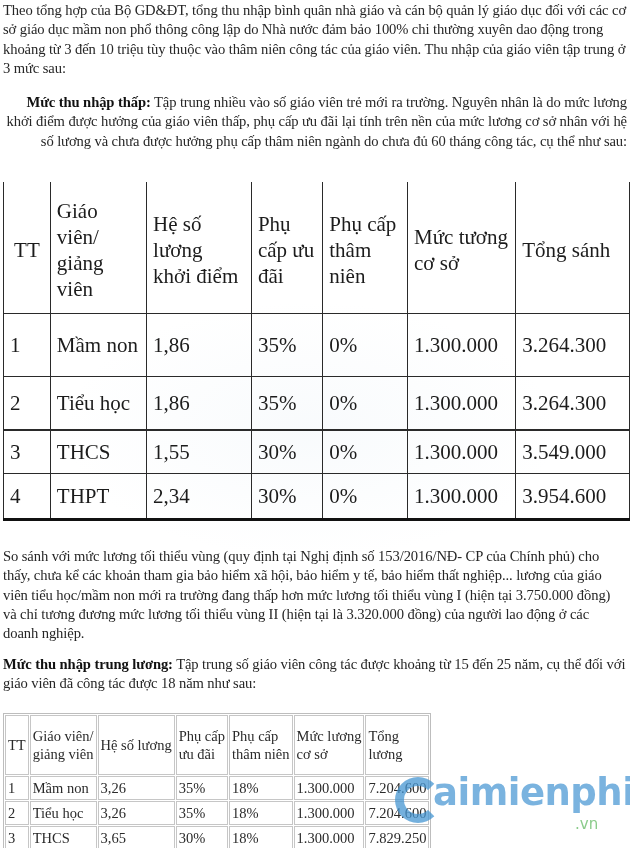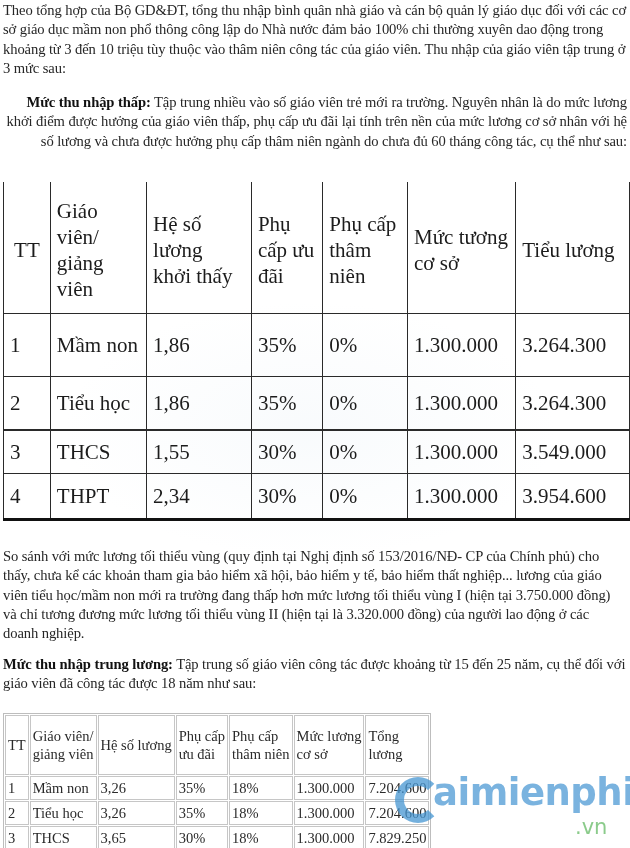--- a/index.html
+++ b/index.html
@@ -34,21 +34,21 @@
   #t2 tr.row td { height: 20px; }
   #t2 .twoline { display: flex; flex-direction: column; justify-content: center; height: 56px; }
 
   
   #wm { position: absolute; left: 395px; top: 775px; width: 235px; height: 70px; pointer-events: none; }
   #wm .g { position: absolute; left: 0; top: 2px; width: 46px; height: 46px; border-radius: 50%;
            border: 9px solid rgba(70,150,210,0.75); box-sizing: border-box; border-right-color: transparent; }
   #wm .txt { position: absolute; left: 38px; top: -4px; font-family: "DejaVu Sans", sans-serif;
              font-size: 37px; font-weight: bold; color: rgba(70,150,210,0.72); letter-spacing: -0.5px; }
   #wm .vn { position: absolute; left: 180px; top: 40px; font-family: "DejaVu Sans", sans-serif;
-            font-size: 21px; color: rgba(110,190,110,0.8); }
+            font-size: 15px; color: rgba(110,190,110,0.8); }
   #bgwm { position: absolute; left: 60px; top: 300px; width: 500px; height: 260px; pointer-events: none;
           background: radial-gradient(ellipse at 50% 50%, rgba(200,220,235,0.12), rgba(255,255,255,0) 70%); }
 </style>
 </head>
 <body>
 
 <div id="bgwm"></div>
 
 <p class="para" id="p1">Theo tổng hợp của Bộ GD&amp;ĐT, tổng thu nhập bình quân nhà giáo và cán bộ quản lý giáo dục đối với các cơ sở giáo dục mầm non phổ thông công lập do Nhà nước đảm bảo 100% chi thường xuyên dao động trong khoảng từ 3 đến 10 triệu tùy thuộc vào thâm niên công tác của giáo viên. Thu nhập của giáo viên tập trung ở 3 mức sau:</p>
 
@@ -61,25 +61,25 @@
       <col style="width:94px">
       <col style="width:64px">
     <col style="width:76px">
       <col style="width:89px">
       <col style="width:102px">
   </colgroup>
   <tbody>
       <tr class="head">
     <td>TT</td>
     <td>Giáo viên/ giảng viên</td>
-    <td>Hệ số lương khởi thấy</td>
+    <td>Hệ số lương khởi điểm</td>
     <td>Phụ cấp ưu đãi</td>
     <td>Phụ cấp thâm niên</td>
     <td>Mức tương cơ sở</td>
-    <td>Tiểu lương</td>
+    <td>Tổng sánh</td>
   </tr>
   <tr class="r1">
     <td>1</td>
     <td>Mầm non</td>
     <td>1,86</td>
     <td>35%</td>
     <td>0%</td>
     <td class="num">1.300.000</td>
     <td class="num">3.264.300</td>
   </tr>

